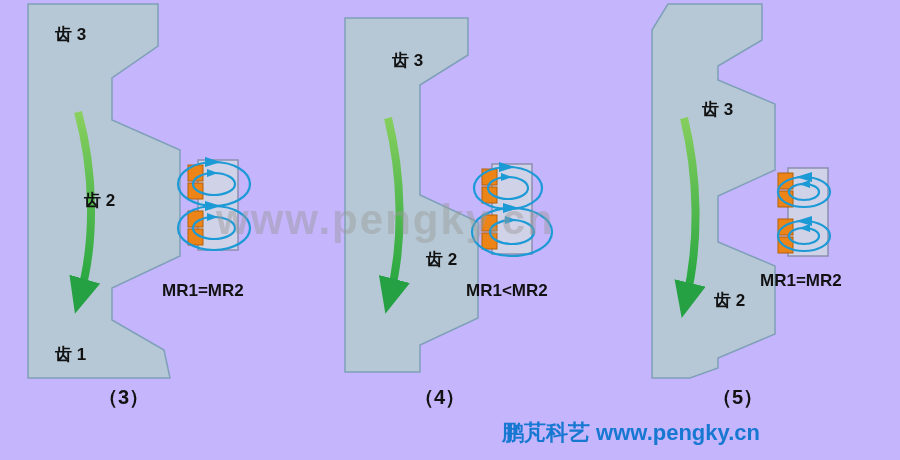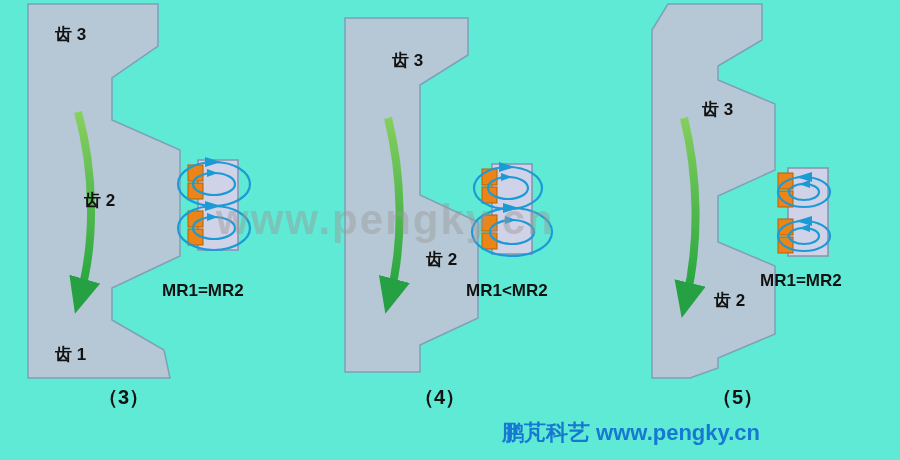--- a/index.html
+++ b/index.html
@@ -1,16 +1,16 @@
 <!DOCTYPE html>
 <html><head>
 <meta charset="utf-8">
 <style>
   html,body{margin:0;padding:0;background:#fff;}
-  .stage{position:relative;width:900px;height:460px;background:#5eead4;overflow:hidden;}
+  .stage{position:relative;width:900px;height:460px;background:#c4b5fd;overflow:hidden;}
   svg text{font-family:"Liberation Sans","DejaVu Sans",sans-serif;}
   .tooth-label{font-size:17px;font-weight:600;fill:#121212;}
   .reading{font-size:17px;font-weight:600;fill:#121212;}
   .pnum{font-size:20px;font-weight:600;fill:#121212;}
   .watermark{font-size:42px;font-weight:700;fill:#9a9a9a;opacity:.45;letter-spacing:2px;}
   .footer{font-size:22px;font-weight:700;fill:#1778d2;}
   .gear{fill:#b6c8d6;stroke:#7fa0b8;stroke-width:1.5;}
   .sensor{fill:#d0d2e8;stroke:#8c8fb0;stroke-width:1.5;}
   .magnet{fill:#ec8418;stroke:#b26008;stroke-width:1;}
   .field{fill:none;stroke:#1b9ad6;stroke-width:2.2;}

